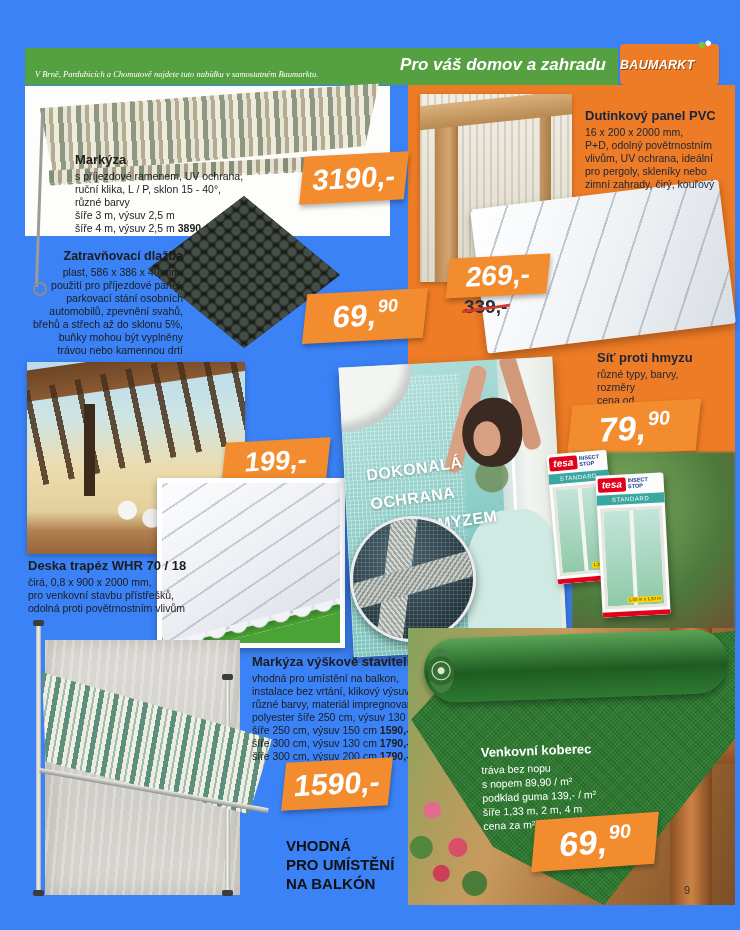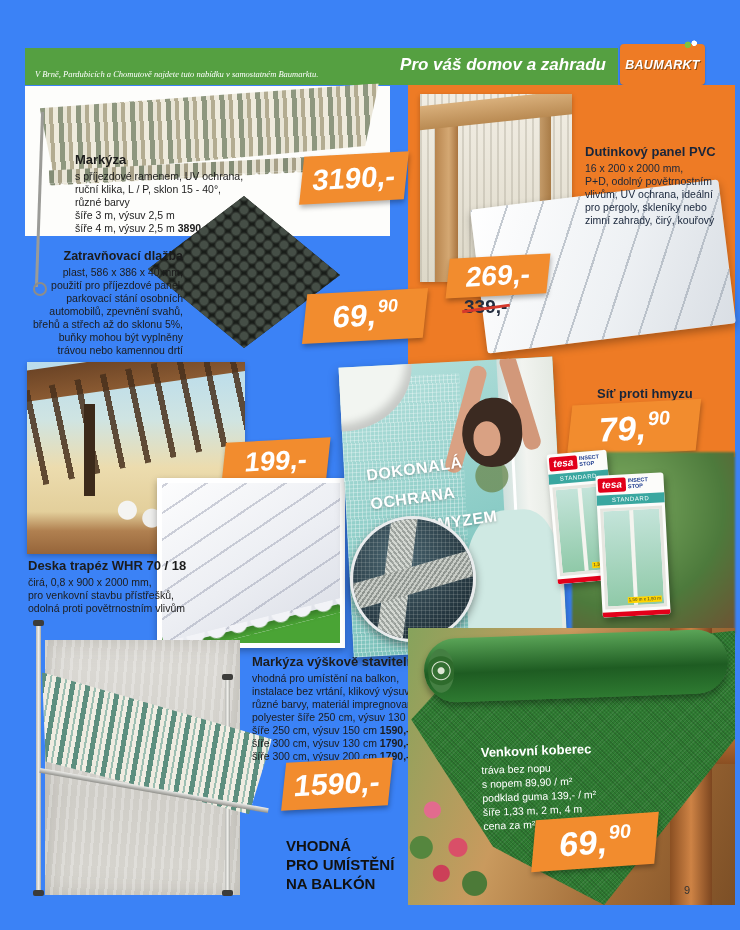--- a/index.html
+++ b/index.html
@@ -6,22 +6,22 @@
   .page{position:relative;width:740px;height:930px;background:#3b82f6;overflow:hidden;
         font-family:"Liberation Sans",sans-serif;color:#1c1c1c;}
   .abs{position:absolute;}
 
   
   .header-bar{left:25px;top:48px;width:593px;height:37px;background:#55a041;}
   .header-note{position:absolute;left:10px;bottom:6px;color:#fff;font-size:8.5px;
                font-style:italic;font-family:"Liberation Serif",serif;}
   .header-tagline{position:absolute;right:12px;top:7px;color:#fff;font-size:17px;
                font-style:italic;font-weight:bold;font-family:Liberation Sans, sans-serif;}
-  .logo-box{left:620px;top:44px;width:85px;height:41px;background:#ee7b25;border-radius:4px;
-            display:flex;align-items:center;justify-content:center;box-shadow:0 1px 2px rgba(0,0,0,.25);}
+  .logo-box{left:620px;top:44px;width:99px;height:41px;background:#ee7b25;border-radius:4px;
+            display:flex;align-items:center;box-shadow:0 1px 2px rgba(0,0,0,.25);}
   .logo-text{color:#fff;font-weight:bold;font-style:italic;font-size:12.5px;letter-spacing:.3px;
              text-shadow:1px 1px 0 #8a4a10;}
   .logo-leaf{position:absolute;top:-4px;right:6px;width:16px;height:8px;
              background:radial-gradient(circle at 30% 60%,#7dc242 3px,transparent 3.5px),
                         radial-gradient(circle at 70% 40%,#fff 2.5px,transparent 3px);}
 
   
   .orange-panel{left:408px;top:85px;width:327px;height:372px;background:#ee7b25;}
 
   .photo-pergola-sm{left:420px;top:94px;width:152px;height:188px;
@@ -34,21 +34,21 @@
 
   .photo-pvc{left:478px;top:194px;width:250px;height:145px;transform:rotate(-7deg);
       background:linear-gradient(115deg,#ffffff,#eef1f4 55%,#d9dee4);
       border-radius:3px;box-shadow:0 4px 9px rgba(0,0,0,.3);}
   .pvc-ridges{position:absolute;inset:0;border-radius:3px;
       background:repeating-linear-gradient(115deg,rgba(150,160,172,.55) 0 2px,transparent 2px 33px);}
 
   
   .tblock{line-height:13px;font-size:10.5px;}
   .tblock .ttl{font-weight:bold;font-size:13px;line-height:16px;margin-bottom:2px;}
-  .navy{color:#18253a;margin-top:36px;}
+  .navy{color:#18253a;}
   .bold{font-weight:bold;}
 
   
   .pbadge{display:flex;align-items:center;justify-content:center;color:#fff;font-weight:bold;
           background:#f28c2e;transform:skewX(-9deg) rotate(-3deg);
           box-shadow:1px 3px 5px rgba(0,0,0,.3);}
   .pbadge .sup{font-size:.58em;position:relative;top:-.45em;margin-left:1px;}
   .old-price{font-weight:bold;color:#232d3f;position:relative;display:inline-block;}
   .old-price::after{content:"";position:absolute;left:-5%;right:-5%;top:48%;height:3px;
           background:#d5382b;transform:rotate(-8deg);}

